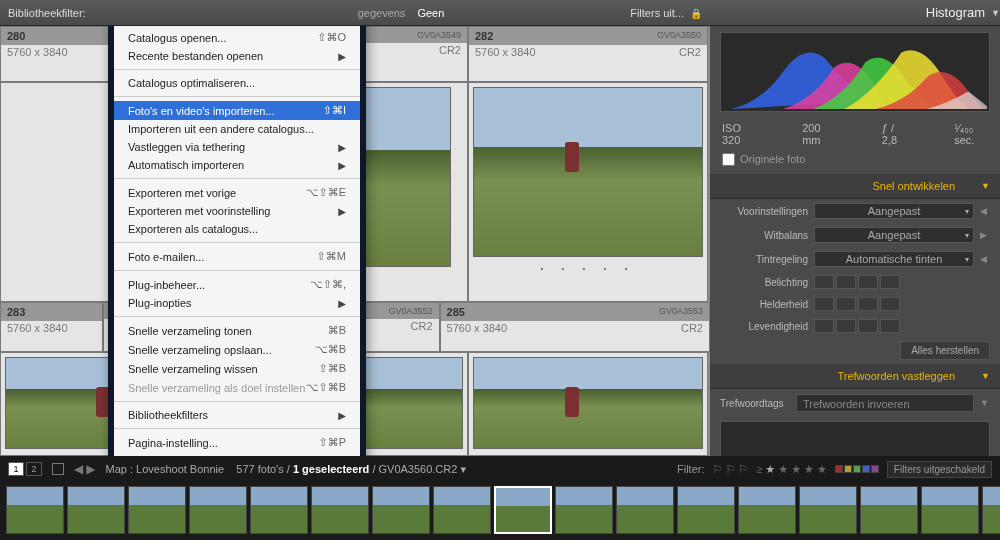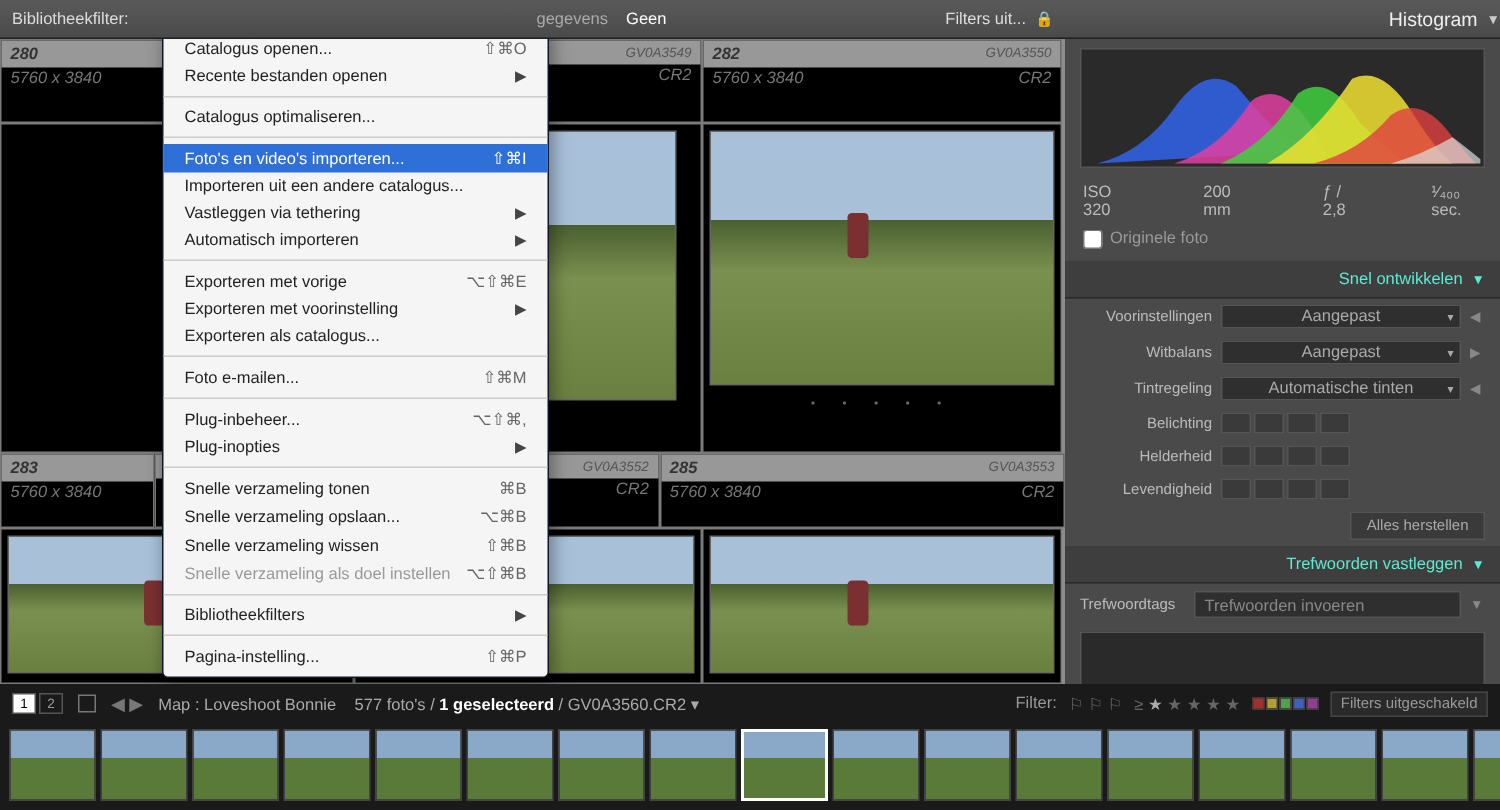--- a/index.html
+++ b/index.html
@@ -14,41 +14,41 @@
 .lock-icon { width: 10px; height: 12px; display: inline-block; margin-left: 6px; }
 .lock-icon::before { content: "🔒"; font-size: 10px; color: #d4a84a; }
 
 
 .main { display: flex; height: 430px; }
 .grid-area { width: 710px; background: #8c8c8c; position: relative; overflow: hidden; }
 .side-panel { flex: 1; background: #4a4a4a; overflow-y: hidden; }
 
 
 .grid-row { display: flex; }
-.cell { border: 1px solid #7a7a7a; font-size: 10px; color: #555; background: #000000; position: relative; font-style: italic; }
+.cell { border: 1px solid #7a7a7a; font-size: 10px; color: #555; background: #e5e5e5; position: relative; }
 .cell-header { display: flex; justify-content: space-between; padding: 3px 6px; background: #989898; font-size: 10px; }
 .cell-header .num { font-weight: bold; color: #333; }
 .cell-header .file { color: #555; font-size: 9px; }
 .cell-subheader { display: flex; justify-content: space-between; padding: 1px 6px 3px; color: #777; font-size: 9px; }
 .thumb { background: linear-gradient(#a8c0d8 0%, #a8c0d8 35%, #4a6030 35%, #7a9050 55%, #6a8040 100%); margin: 4px; border: 1px solid #666; position: relative; }
 .thumb .people { position: absolute; left: 40%; top: 32%; width: 14px; height: 30px; background: #7a3030; border-radius: 3px; }
 .dots { text-align: center; padding: 3px; color: #666; letter-spacing: 8px; font-size: 8px; }
 
 
-.dropdown { position: absolute; left: 108px; top: -8px; width: 258px; background: #f5f5f5; border: 1px solid #0f172a; border-radius: 0 0 4px 4px; box-shadow: 2px 4px 12px rgba(0,0,0,0.4); z-index: 100; padding: 4px 0; }
+.dropdown { position: absolute; left: 108px; top: -8px; width: 258px; background: #f5f5f5; border: 6px solid #0f172a; border-radius: 0 0 4px 4px; box-shadow: 2px 4px 12px rgba(0,0,0,0.4); z-index: 100; padding: 4px 0; }
 .menu-item { display: flex; justify-content: space-between; align-items: center; padding: 3px 14px; color: #222; font-size: 12px; cursor: default; }
 .menu-item.highlighted { background: #2e6fd8; color: #fff; }
 .menu-item.disabled { color: #999; }
 .menu-shortcut { color: #666; font-size: 11px; }
 .menu-item.highlighted .menu-shortcut { color: #fff; }
 .menu-sep { height: 1px; background: #ccc; margin: 4px 0; }
 .menu-arrow { color: #444; font-size: 10px; }
 
 
-.panel-section-title { display: flex; justify-content: flex-end; align-items: center; padding: 6px 10px; background: #3e3e3e; color: #5eead4; font-size: 12px; border-bottom: 1px solid #2a2a2a; }
+.panel-section-title { display: flex; justify-content: flex-end; align-items: center; padding: 6px 10px; background: #3e3e3e; color: #eab308; font-size: 12px; border-bottom: 1px solid #2a2a2a; gap: 20px; }
 .panel-section-title .tri { margin-left: 6px; font-size: 9px; }
 .histogram-box { height: 80px; margin: 6px 10px; background: #2a2a2a; border: 1px solid #555; position: relative; overflow: hidden; }
 .hist-svg { width: 100%; height: 100%; }
 .hist-info { display: flex; justify-content: center; padding: 4px 12px; color: #bbb; font-size: 10px; gap: 48px; }
 .hist-original { display: flex; padding: 3px 12px 8px; font-size: 10px; color: #999; }
 .hist-original input { margin-right: 5px; }
 
 .qd-row { display: flex; align-items: center; padding: 4px 10px; gap: 6px; }
 .qd-row .lbl { width: 88px; text-align: right; color: #bbb; font-size: 10px; }
 .qd-select { flex: 1; background: #2f2f2f; border: 1px solid #555; color: #aaa; padding: 2px 6px; font-size: 10px; height: 16px; display: flex; align-items: center; justify-content: center; position: relative; }

